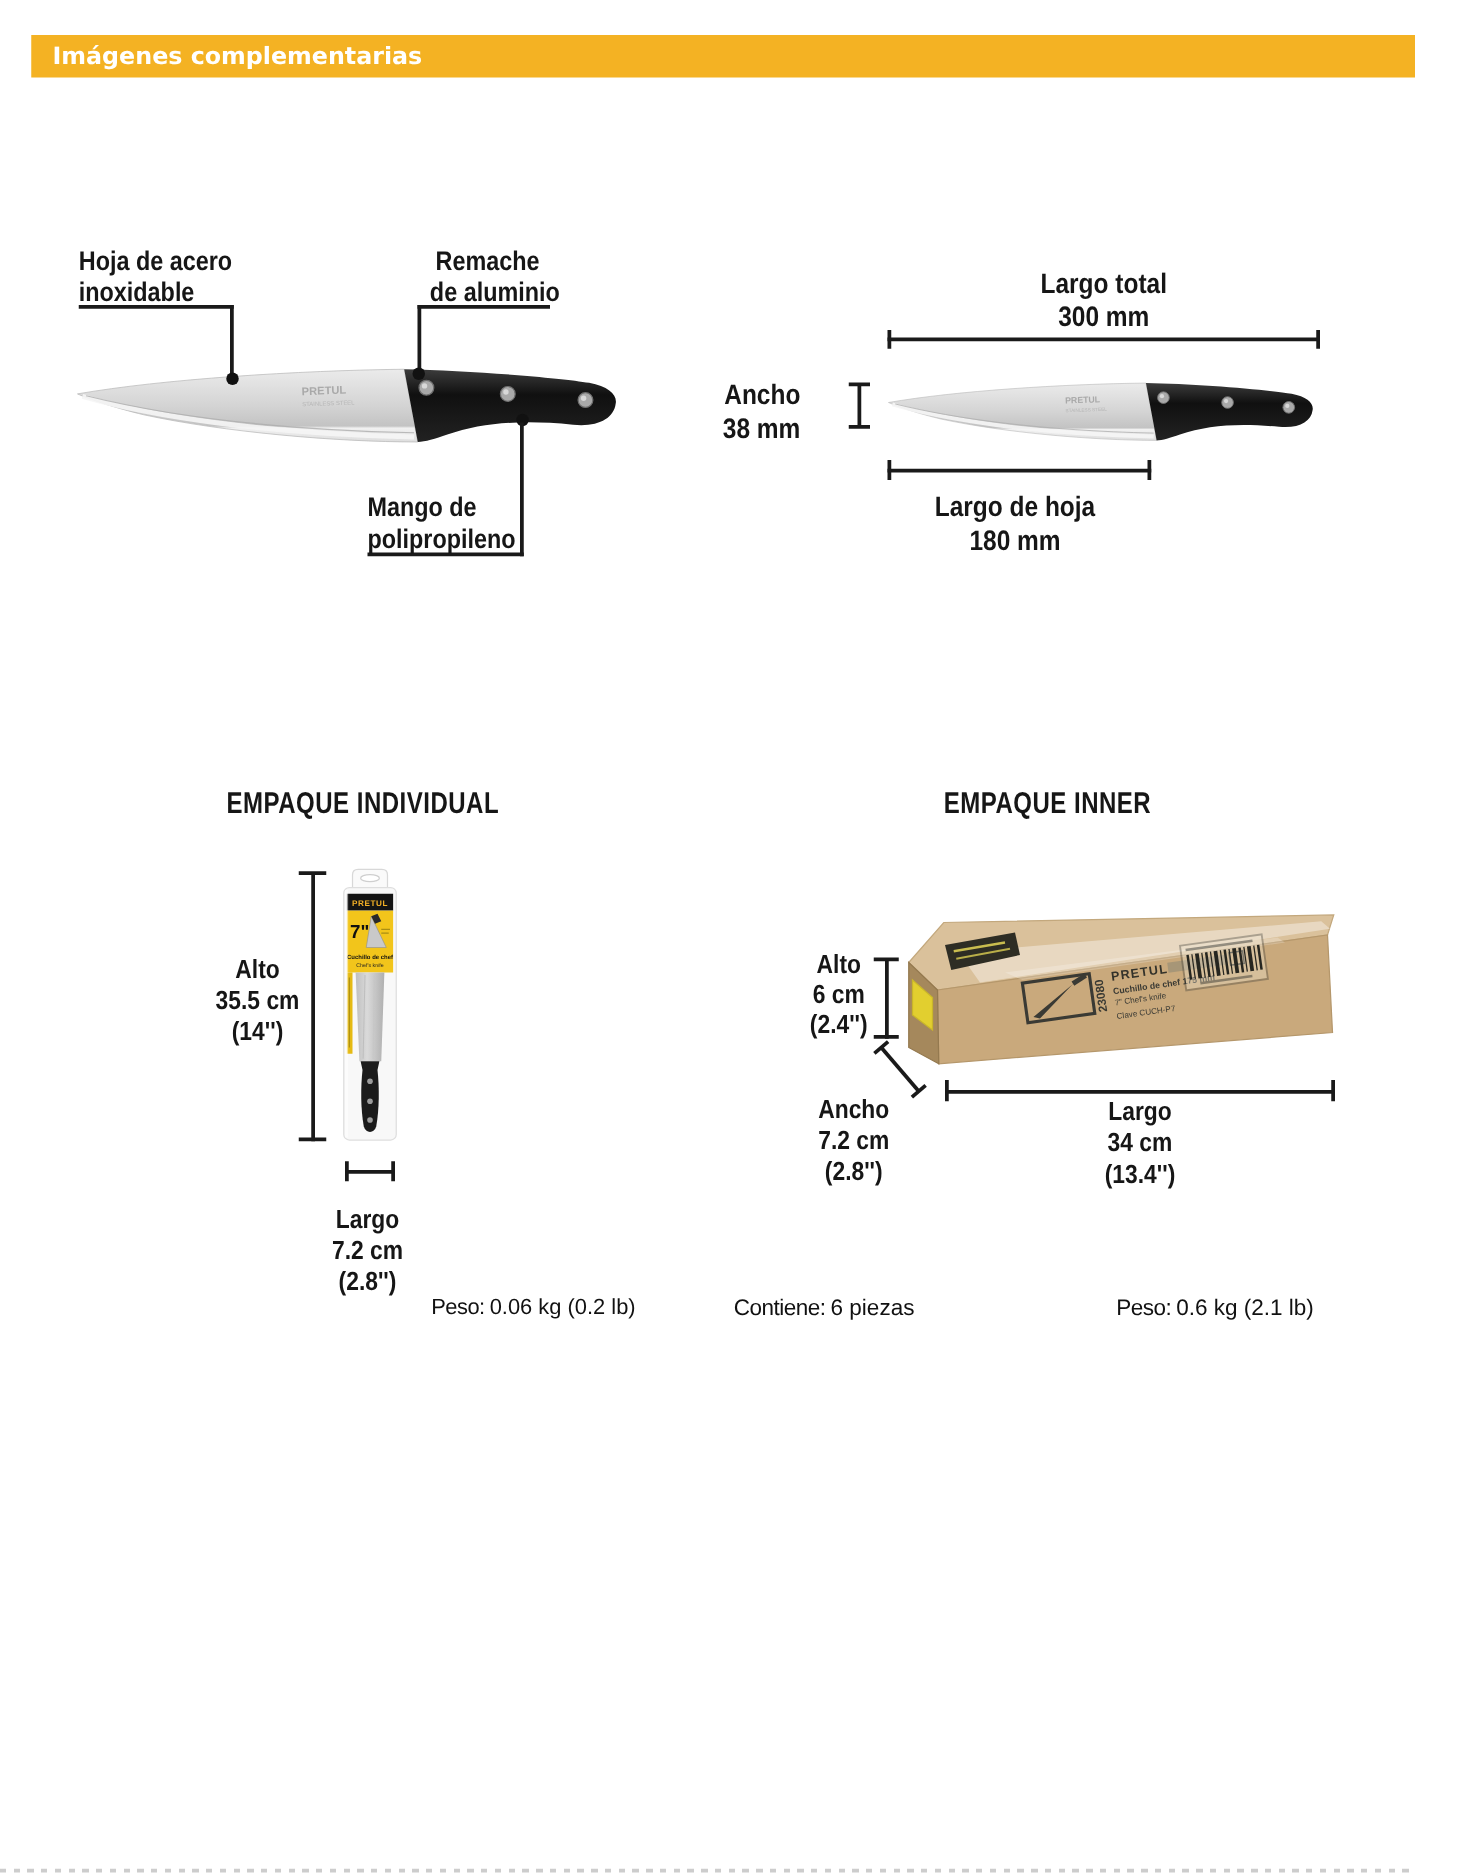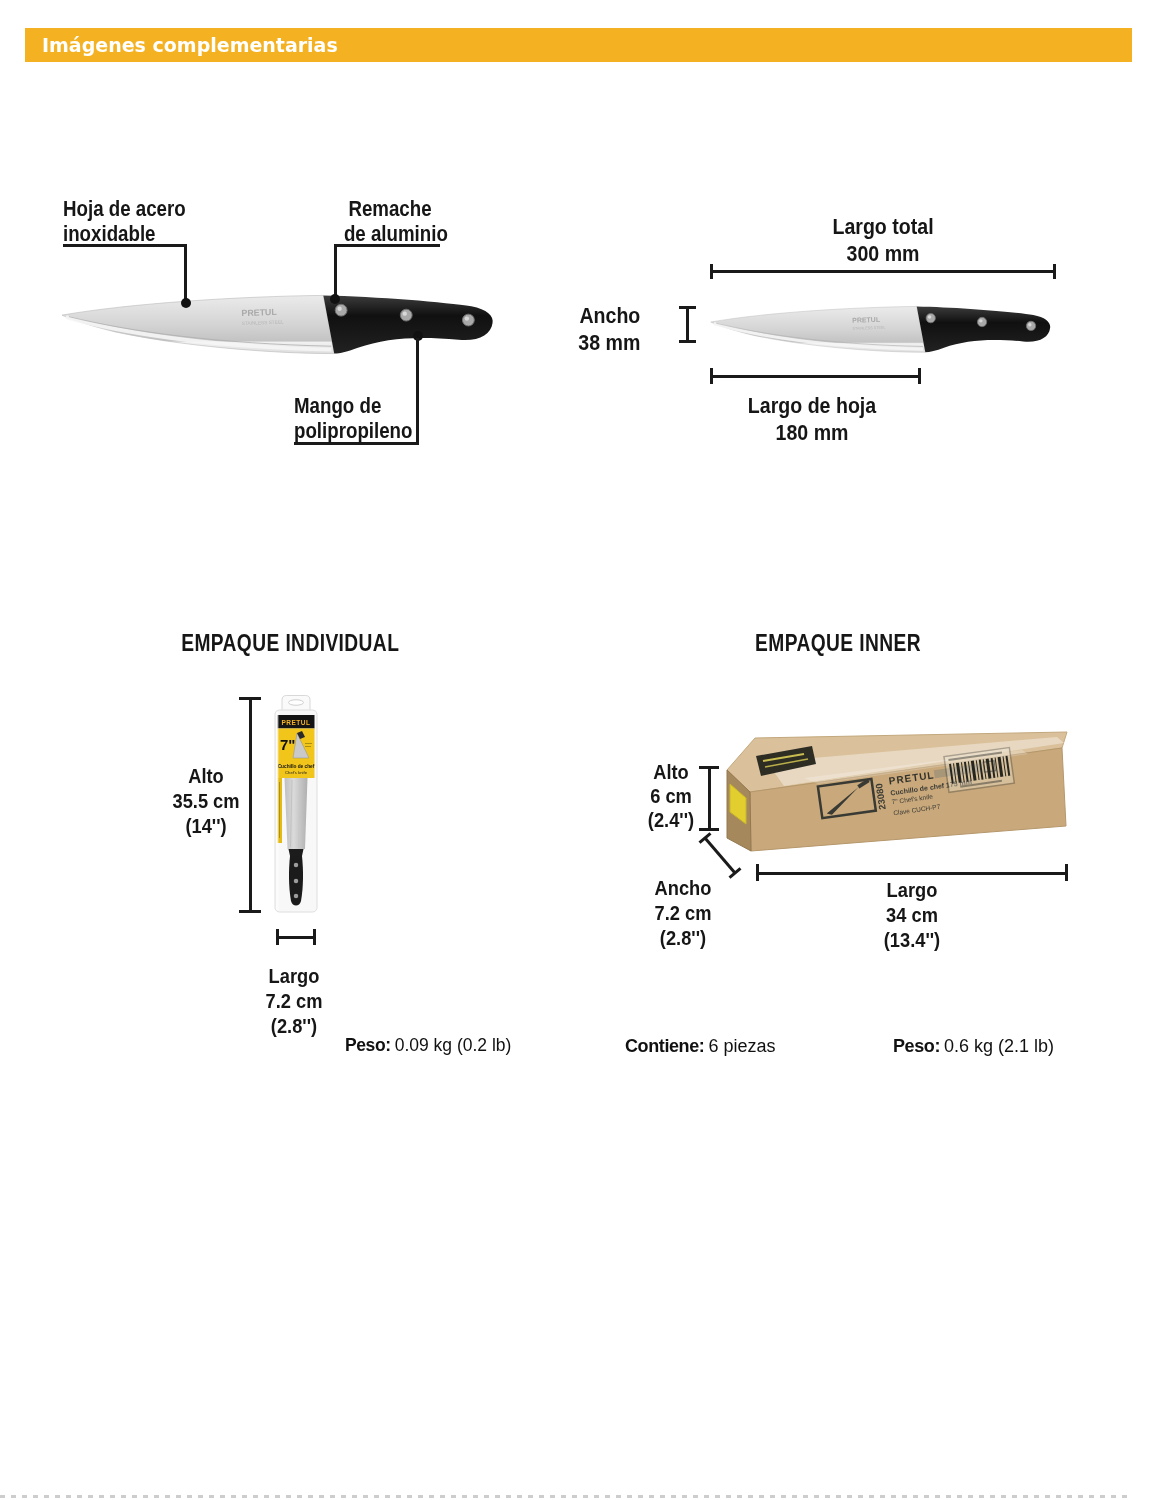--- a/index.html
+++ b/index.html
@@ -13,21 +13,21 @@
   .dot{position:absolute;width:10px;height:10px;border-radius:50%;background:#111;}
   .lbl{position:absolute;color:#161616;font-weight:bold;line-height:25px;font-size:21px;white-space:nowrap;}
   .lbl.c{text-align:center;transform-origin:center top;}
   .lbl.l{text-align:left;transform-origin:left top;}
   .lbl.r{text-align:right;transform-origin:right top;}
   .t80{transform:scaleX(.80);}
   .t87{transform:scaleX(.87);}
   .title{font-size:24px;line-height:26px;letter-spacing:.5px;}
   .big{font-size:22.5px;line-height:27px;}
   .txt{position:absolute;font-size:17.5px;color:#111;white-space:nowrap;}
-  .txt .b{font-weight:bold;letter-spacing:-0.4px;margin-right:4px;}
+  .txt .b{font-weight:normal;letter-spacing:-0.4px;margin-right:4px;}
   .bottom-dots{position:absolute;left:0;top:1495px;width:1170px;height:3px;
     background-image:repeating-linear-gradient(90deg,#CDCDCD 0 5px,transparent 5px 11px);}
 </style>
 </head>
 <body>
 
 <div class="canvas">
 
   <svg width="0" height="0" style="position:absolute" aria-hidden="true">
     <defs>
@@ -171,21 +171,21 @@
   <div class="ln" style="left:277px;top:936px;width:39px;height:3px"></div>
   <div class="ln" style="left:276px;top:929px;width:3px;height:16px"></div>
   <div class="ln" style="left:313px;top:929px;width:3px;height:16px"></div>
   <div class="lbl c t87" style="left:169px;top:963px;width:250px">
     <div>Largo</div>
     <div>7.2 cm</div>
     <div>(2.8'')</div>
   </div>
 
   <div class="txt" style="left:345px;top:1035px">
-    <span class="b">Peso:</span><span>0.09 kg (0.2 lb)</span>
+    <span class="b">Peso:</span><span>0.06 kg (0.2 lb)</span>
   </div>
 
   <div class="lbl c t80 title" style="left:713px;top:630px;width:250px">EMPAQUE INNER</div>
 
   <svg class="abs" style="left:722px;top:726px" width="350" height="130" viewBox="0 0 350 130">
     <polygon points="5,44 33,12 345,6 340,22 28,66" fill="#DAC19B" stroke="#C3A87D" stroke-width="1"></polygon>
     <polygon points="28,66 340,22 344,100 29,125" fill="#C9A97C" stroke="#B5976B" stroke-width="1"></polygon>
     <polygon points="5,44 28,66 29,125 5,112" fill="#A5885C" stroke="#94794F" stroke-width="1"></polygon>
     <polygon points="45,36 335,11 342,17 62,60" fill="#FFFFFF" opacity="0.38"></polygon>
     <polygon points="82,52 300,24 306,28 96,58" fill="#FFFFFF" opacity="0.22"></polygon>
@@ -254,21 +254,21 @@
 
   <div class="ln" style="left:757px;top:872px;width:311px;height:3px"></div>
   <div class="ln" style="left:756px;top:864px;width:3px;height:17px"></div>
   <div class="ln" style="left:1065px;top:864px;width:3px;height:17px"></div>
   <div class="lbl c t87" style="left:787px;top:877px;width:250px">
     <div>Largo</div>
     <div>34 cm</div>
     <div>(13.4'')</div>
   </div>
 
-  <div class="txt" style="left:625px;top:1036px;font-size:18px">
+  <div class="txt" style="left:587px;top:1036px;font-size:18px">
     <span class="b">Contiene:</span><span>6 piezas</span>
   </div>
   <div class="txt" style="left:893px;top:1036px;font-size:18px">
     <span class="b">Peso:</span><span>0.6 kg (2.1 lb)</span>
   </div>
 
   <div class="bottom-dots"></div>
 </div>
 
 </body></html>

